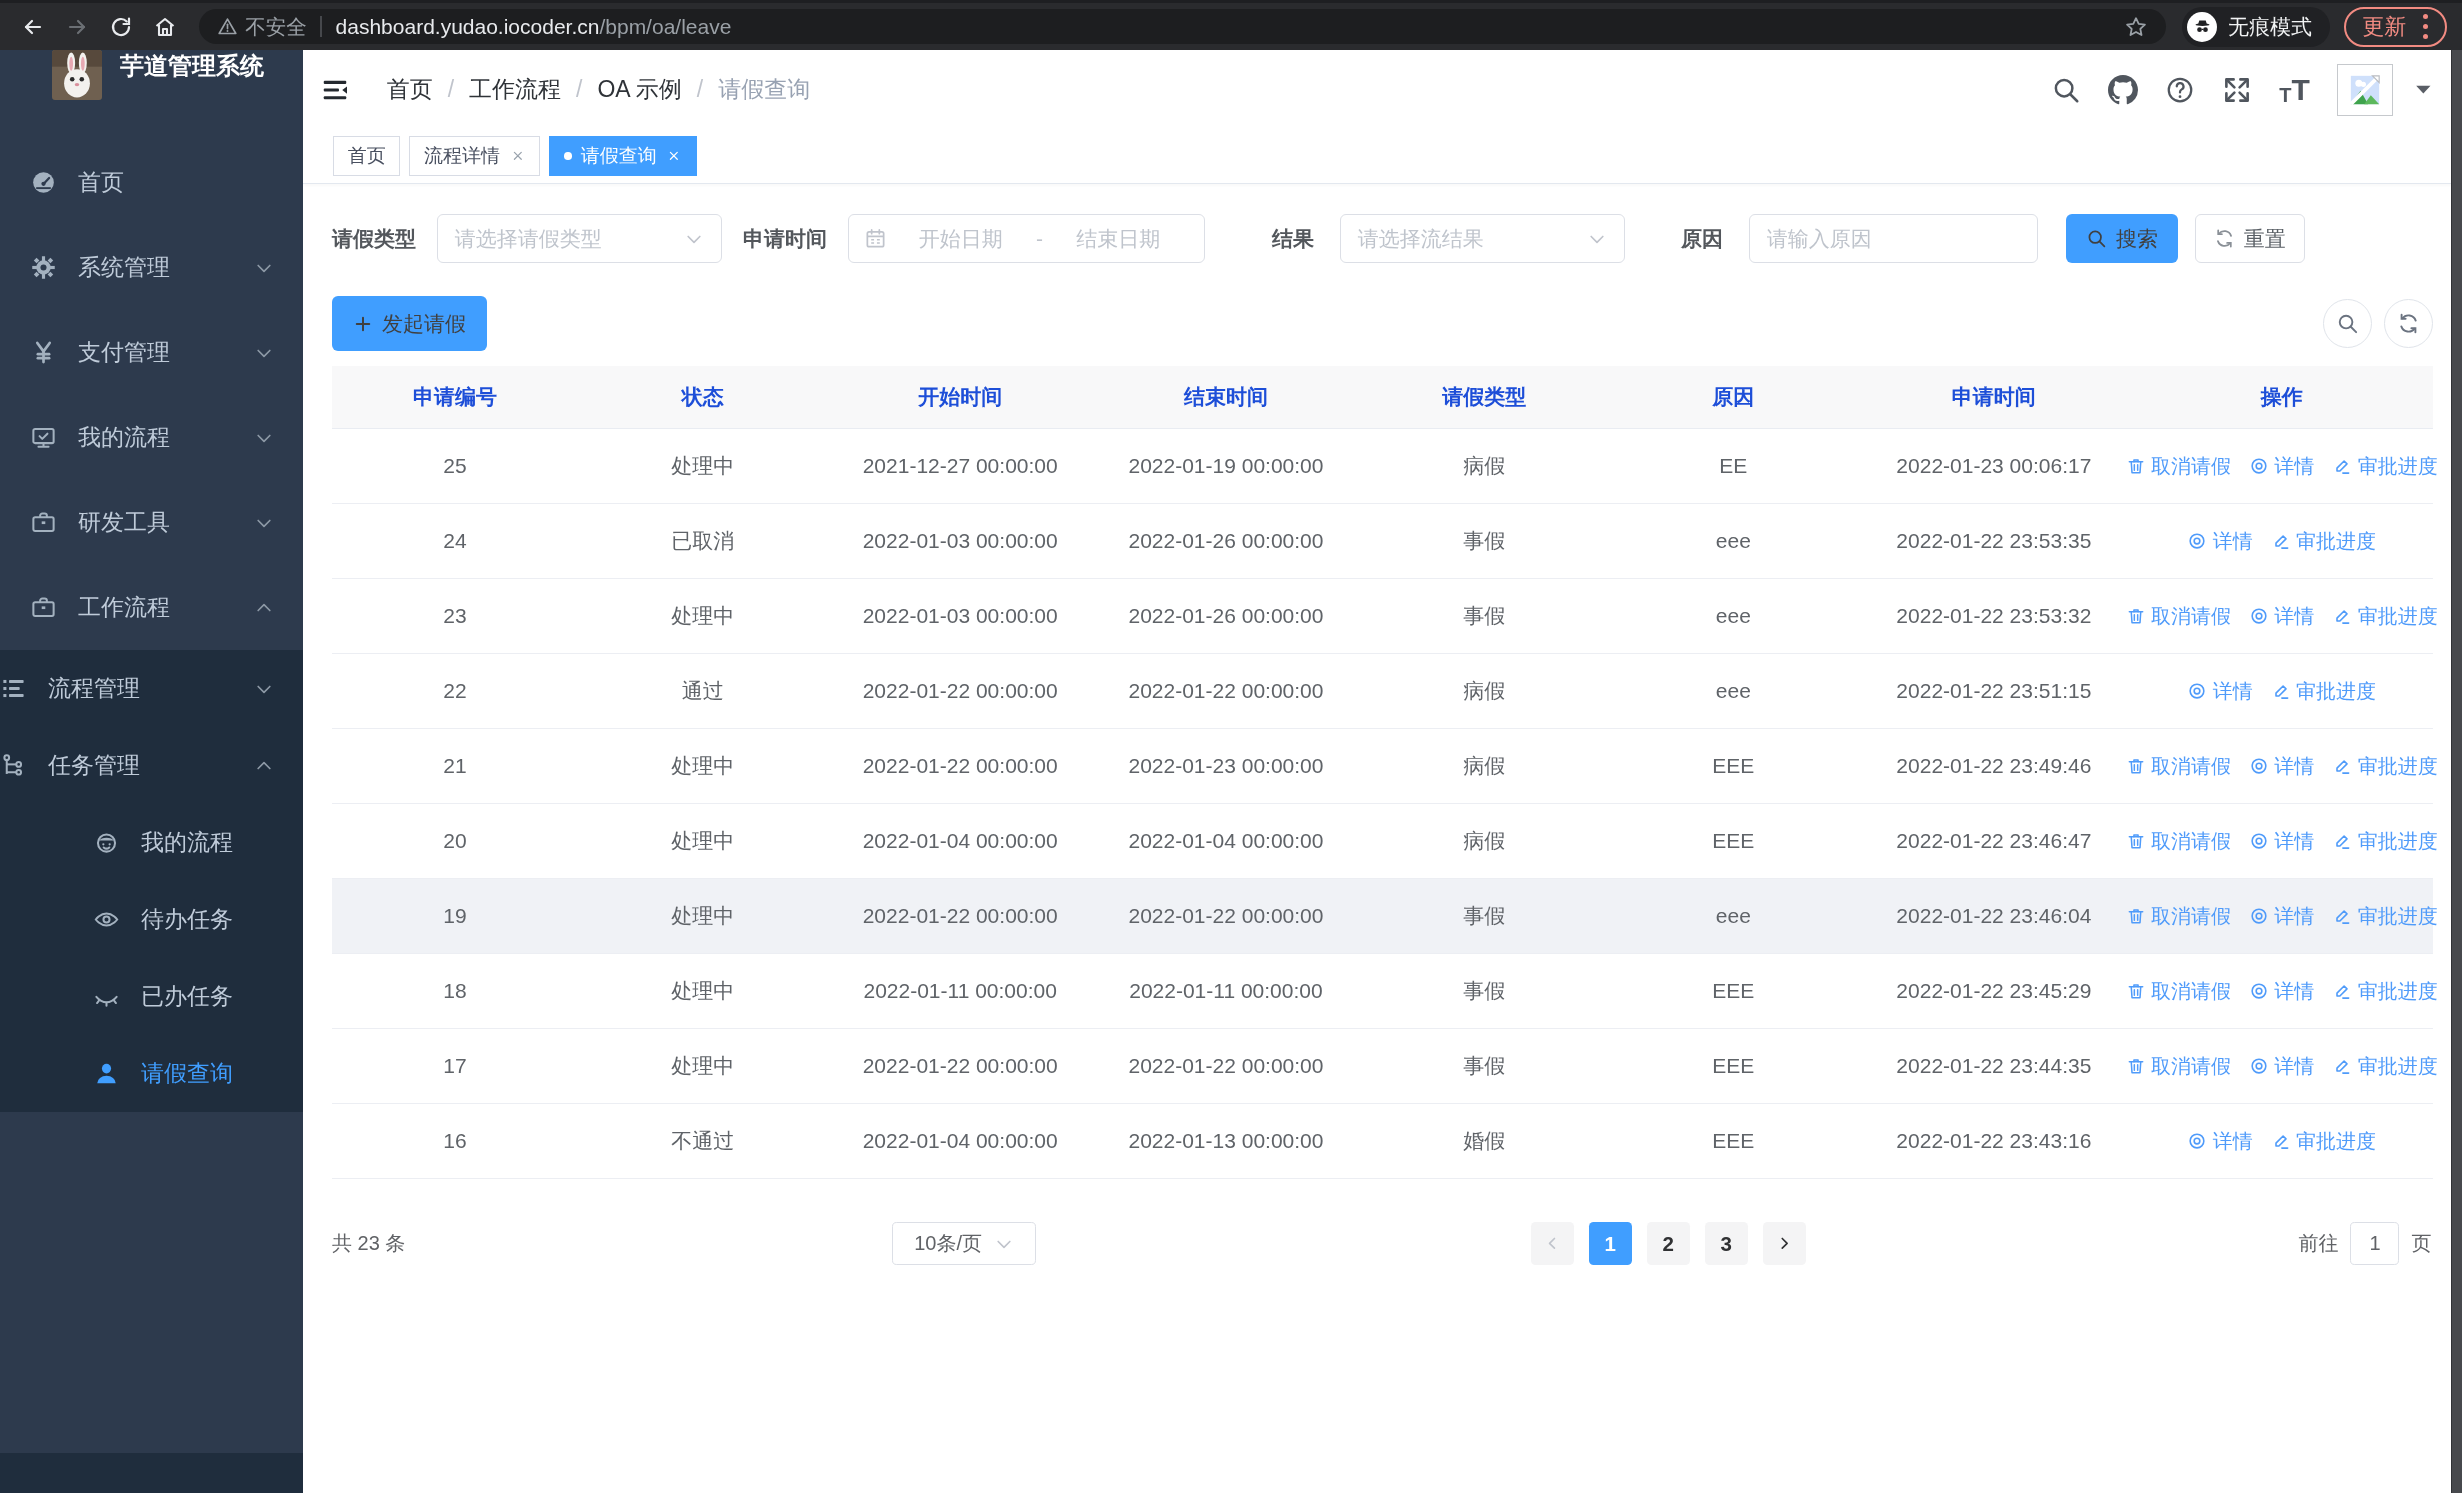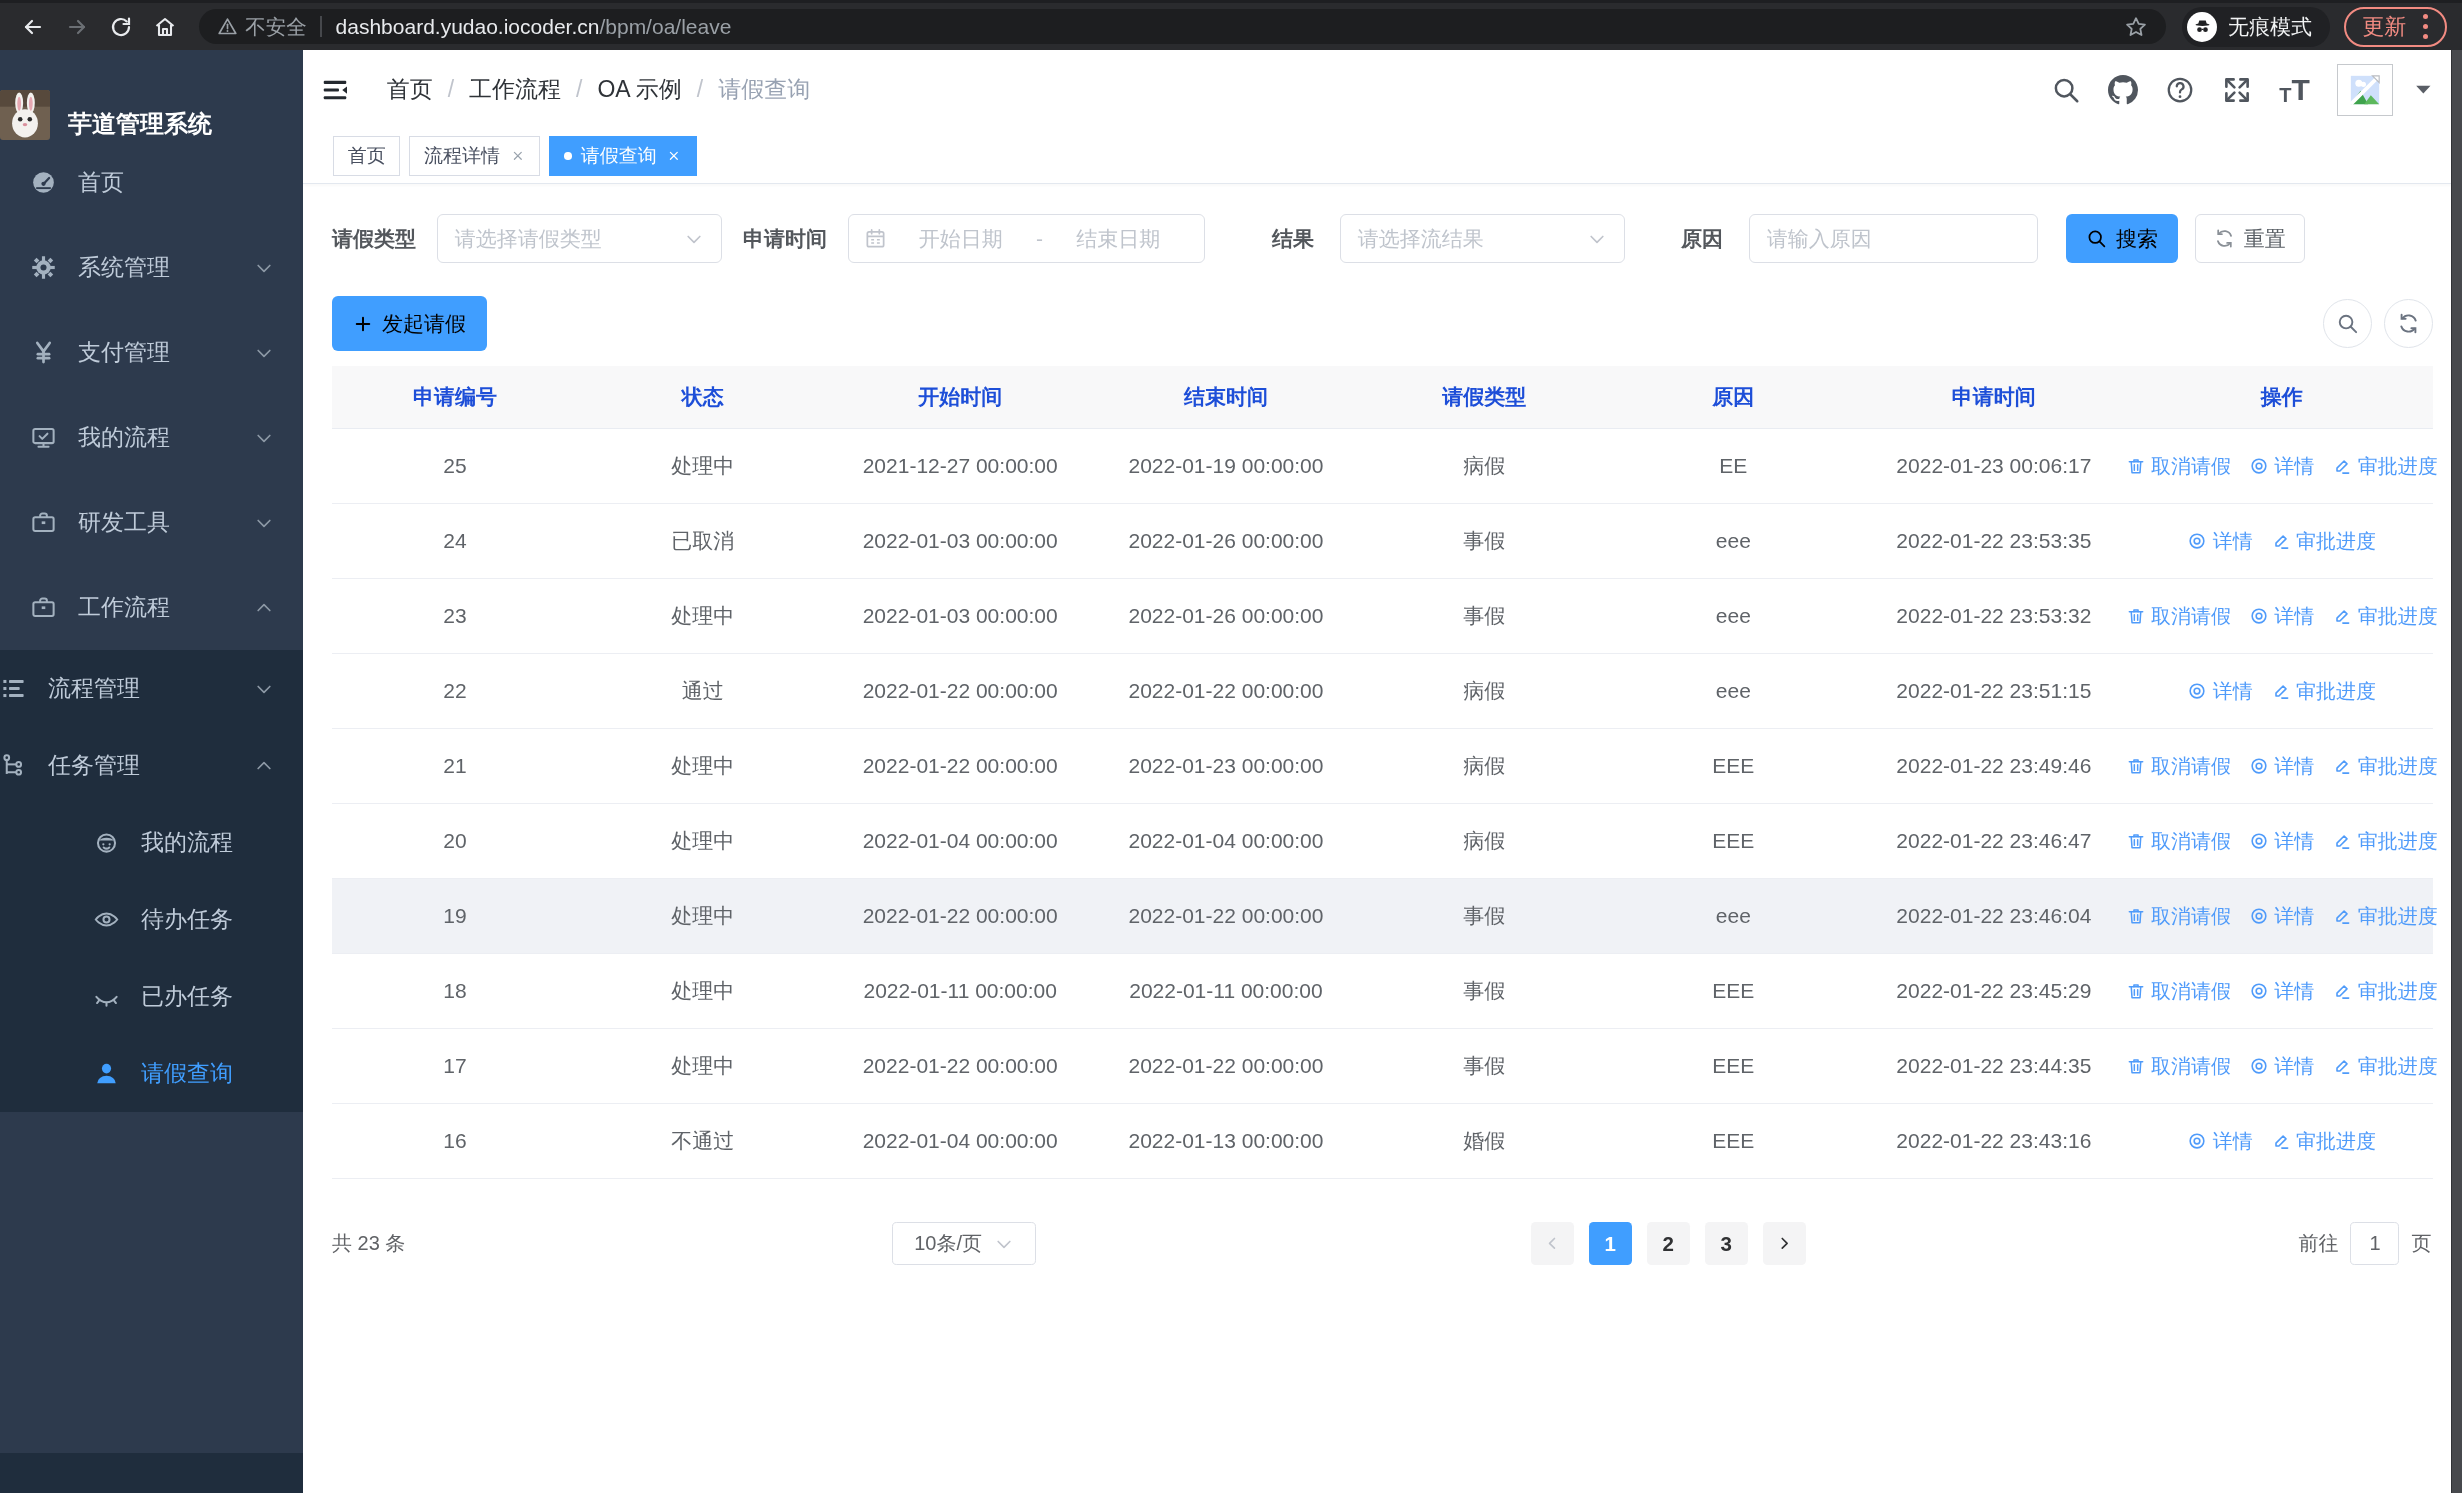--- a/index.html
+++ b/index.html
@@ -29,21 +29,21 @@
     display:flex;align-items:center;gap:13.7px;padding:0 13.7px 0 16.7px;font-size:22px;flex:0 0 auto;margin-left:4.6px;white-space:nowrap}
   .update-dots{display:flex;flex-direction:column;gap:4.6px;padding:0 3px}
   .update-dots i{width:5.3px;height:5.3px;border-radius:50%;background:#f28b82}
 
   
   .app{display:flex;height:1443px;position:relative;background:#fff}
   .scrollbar{position:absolute;top:0;right:0;width:10.6px;height:100%;background:#47494d;border-left:1.5px solid #303236;z-index:50}
 
   
   .sidebar{width:303px;flex:0 0 303px;background:#2d3a4d;position:relative;overflow:hidden}
-  .logo-row{height:90px;display:flex;align-items:flex-end;}
+  .logo-row{height:90px;display:flex;align-items:flex-start;padding-left:52px}
   .logo-img{width:50px;height:50px;border-radius:3px;overflow:hidden;flex:0 0 auto}
   .logo-img svg{width:50px;height:50px}
   .logo-title{color:#fff;font-size:24px;font-weight:700;margin-left:18px;white-space:nowrap}
   .menu-item{display:flex;align-items:center;height:85px;color:#bfcbd9;font-size:23px;cursor:pointer}
   .menu-item.dark{background:#1f2d3d;height:77px}
   .menu-item.active{color:#409eff}
   .mi-icon{width:27px;height:27px;color:#a3b1bf;flex:0 0 auto}
   .menu-item.active .mi-icon{color:#409eff}
   .mi-icon svg{width:27px;height:27px}
   .mi-label{margin-left:21px;white-space:nowrap}
@@ -96,21 +96,21 @@
   .sel-chev svg{width:20px;height:20px}
   .fdate{padding:0 15px;color:#bfc4cc;cursor:text}
   .fdate .cal{color:#c0c4cc;margin-right:3px}
   .fdate .cal svg{width:23px;height:23px}
   .fdate .ph{flex:1;text-align:center;white-space:nowrap}
   .fdate .dash{margin:0 4.6px;color:#bfc4cc}
   .finput{height:49px;border:1.5px solid #dcdfe6;border-radius:6px;padding:0 16.7px;font-size:21px;color:#606266;outline:none}
   .finput::placeholder{color:#bfc4cc}
   .btn{height:49px;border-radius:6px;display:flex;align-items:center;gap:9px;font-size:21px;cursor:pointer;border:none;white-space:nowrap}
   .btn svg{width:21px;height:21px}
-  .btn-primary{background:#409eff;color:#000000;padding:0 20px}
+  .btn-primary{background:#409eff;color:#404040;padding:0 20px}
   .btn-plain{background:#fff;border:1.5px solid #dcdfe6;color:#5a6066;padding:0 18px}
   .btn-plain .bicon{color:#8a9097}
   .w-sel1{width:285px;margin-right:21px}
   .w-date{width:357px;margin-right:67px}
   .w-sel2{width:285px;margin-right:56px}
   .w-inp{width:289px;margin-right:28px}
   .ml-lab{margin-right:21px}
   .ml-lab3{margin-right:26px}
   .mr-srch{margin-right:16.7px}
 

